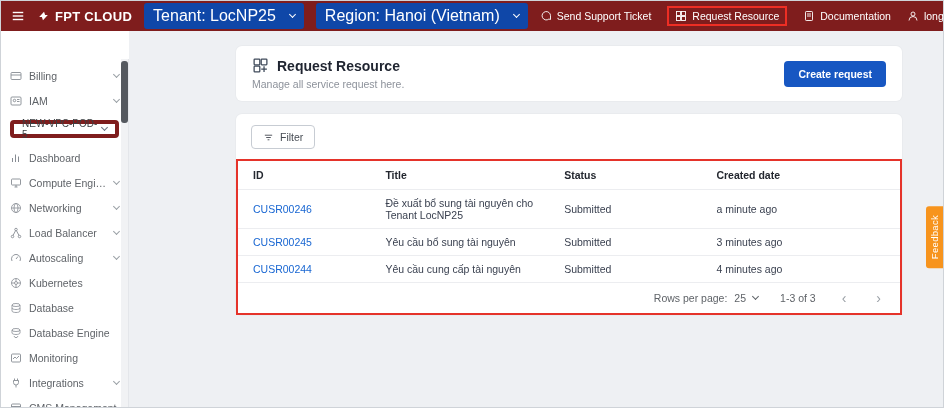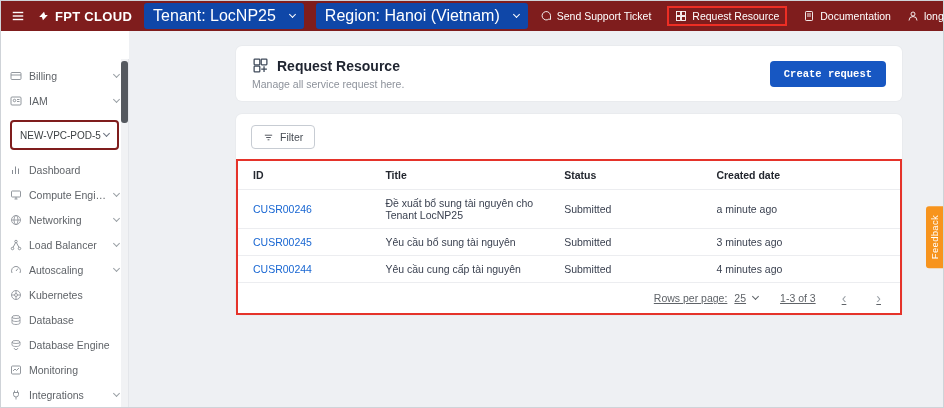--- a/index.html
+++ b/index.html
@@ -36,53 +36,53 @@
     position:absolute;top:30px;left:0;bottom:0;width:128px;background:#fff;
     border-right:1px solid #e4e6ea;font-size:10.5px;color:#5f6368;padding-top:4px;margin-top:28px;
   }
   .sb-scrolltrack{position:absolute;top:0;right:0;width:7px;height:100%;background:#f1f2f4}
   .sb-thumb{width:7px;height:62px;background:#55595f;border-radius:3px;margin-top:2px}
   .sb-item{height:25px;display:flex;align-items:center;gap:7px;padding:0 9px;cursor:pointer;white-space:nowrap}
   .sb-item .chev{margin-left:auto;color:#9aa0a6}
   .sb-item svg{flex:0 0 auto;color:#878c93}
   .sb-label{overflow:hidden;text-overflow:ellipsis}
   .vpc-select{
-    margin:7px 9px;height:30px;border:2px solid #7f1d1d;border-radius:4px;
+    margin:7px 9px;height:18px;border:4px solid #7f1d1d;border-radius:4px;
     display:flex;align-items:center;padding:0 8px;font-size:10px;color:#3c4043;cursor:pointer;
   }
   .vpc-select .chev{margin-left:auto;color:#6b7280}
   
   .main{position:absolute;top:30px;left:128px;right:0;bottom:0;background:#eef0f3;overflow:hidden}
   .content{width:666px;margin:15px 41px 0 auto}
   .card{background:#fff;border-radius:6px;box-shadow:0 0 0 1px rgba(0,0,0,0.02)}
   .head-card{display:flex;justify-content:space-between;align-items:center;padding:11px 16px}
   .head-left .trow{display:flex;align-items:center;gap:8px}
   .page-title{font-size:14px;font-weight:bold;color:#1f2430}
   .page-sub{font-size:10.5px;color:#8d929b;margin-top:4px}
   .btn-primary{
     background:#1757c2;color:#fff;font-size:10.5px;font-weight:bold;border:none;border-radius:4px;
-    padding:7px 14px;cursor:pointer;font-family:Liberation Mono, monospace;
+    padding:7px 14px;cursor:pointer;font-family:Liberation Sans, sans-serif;
   }
   .table-card{margin-top:13px;padding-top:11px}
   .btn-filter{
     margin:0 0 10px 15px;display:inline-flex;align-items:center;gap:6px;background:#fff;
     border:1px solid #c7ccd3;border-radius:4px;padding:5px 11px;font-size:10.5px;color:#474c54;
     cursor:pointer;font-family:inherit;
   }
   .red-frame{border:2px solid #e5332a}
   table{width:100%;border-collapse:collapse;font-size:10.5px;color:#3a4150}
   th{
     text-align:left;font-weight:bold;color:#23272f;padding:8px 15px;font-size:10.5px;
   }
   col.c-id{width:20%}col.c-title{width:27%}col.c-status{width:23%}col.c-date{width:30%}
   td{padding:7px 15px;border-top:1px solid #ecedf0;vertical-align:middle}
   .id-link{color:#1866d2;text-decoration:none;cursor:pointer}
   .pagination{
     display:flex;align-items:center;justify-content:flex-end;gap:22px;border-top:1px solid #ecedf0;
-    padding:8px 15px;color:#5f6368;font-size:10.5px;text-decoration:underline;
+    padding:8px 15px;color:#5f6368;font-size:10.5px;
   }
   .rpp{display:flex;align-items:center;gap:7px;cursor:pointer}
   .pg-arrow{color:#9aa0a6;font-size:14px;line-height:1;cursor:pointer;padding:0 4px}
   
   .feedback{
     position:absolute;right:0;top:205px;background:#f7941d;color:#fff;
     writing-mode:vertical-rl;transform:rotate(180deg);font-size:9.5px;
     padding:9px 3px;border-radius:0 3px 3px 0;letter-spacing:.3px;cursor:pointer;
   }
 </style>

